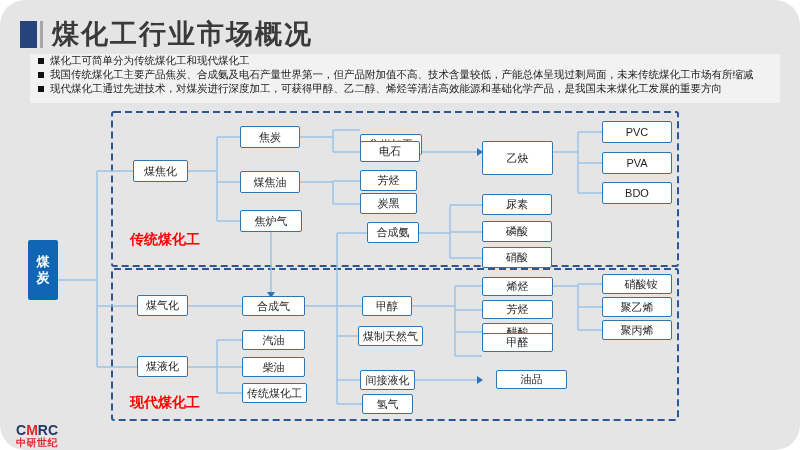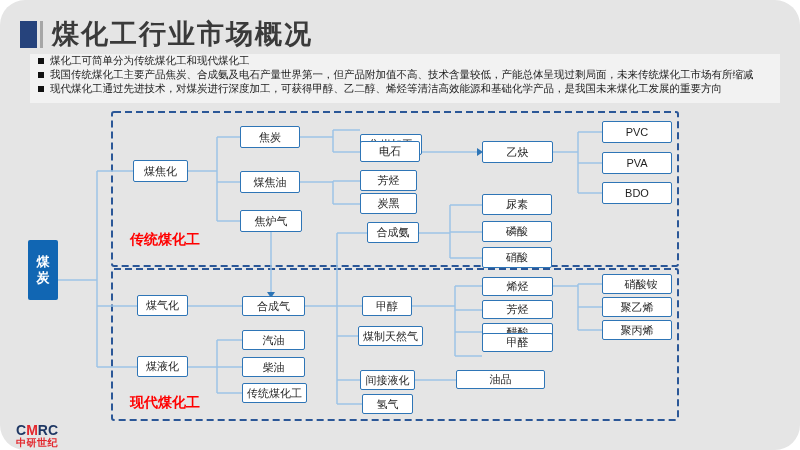--- a/index.html
+++ b/index.html
@@ -124,42 +124,42 @@
     <div class="seclabel m">现代煤化工</div>
   <div class="node" style="left: 133px; top: 160px; width: 55px; height: 22px;">煤焦化</div>
       <div class="node" style="left: 240px; top: 126px; width: 60px; height: 22px;">焦炭</div>
       <div class="node" style="left: 240px; top: 171px; width: 60px; height: 22px;">煤焦油</div>
       <div class="node" style="left: 240px; top: 210px; width: 62px; height: 22px;">焦炉气</div>
       <div class="node" style="left: 360px; top: 119px; width: 62px; height: 21px; margin-top: 15px;">焦炭加工</div>
       <div class="node" style="left: 360px; top: 141px; width: 60px; height: 21px;">电石</div>
       <div class="node" style="left: 360px; top: 170px; width: 57px; height: 21px;">芳烃</div>
       <div class="node" style="left: 360px; top: 193px; width: 57px; height: 21px;">炭黑</div>
       <div class="node" style="left: 367px; top: 222px; width: 52px; height: 21px;">合成氨</div>
-      <div class="node" style="left: 482px; top: 141px; width: 71px; height: 22px;">乙炔</div>
+      <div class="node" style="left: 482px; top: 141px; width: 71px; height: 34px;">乙炔</div>
       <div class="node" style="left: 482px; top: 194px; width: 70px; height: 21px;">尿素</div>
       <div class="node" style="left: 482px; top: 221px; width: 70px; height: 21px;">磷酸</div>
       <div class="node" style="left: 482px; top: 247px; width: 70px; height: 21px;">硝酸</div>
       <div class="node" style="left: 602px; top: 121px; width: 70px; height: 22px;">PVC</div>
       <div class="node" style="left: 602px; top: 152px; width: 70px; height: 22px;">PVA</div>
       <div class="node" style="left: 602px; top: 182px; width: 70px; height: 22px;">BDO</div>
       <div class="node" style="left: 137px; top: 295px; width: 51px; height: 21px;">煤气化</div>
       <div class="node" style="left: 137px; top: 356px; width: 51px; height: 21px;">煤液化</div>
       <div class="node" style="left: 242px; top: 296px; width: 63px; height: 20px;">合成气</div>
       <div class="node" style="left: 242px; top: 330px; width: 63px; height: 20px;">汽油</div>
       <div class="node" style="left: 242px; top: 357px; width: 63px; height: 20px;">柴油</div>
       <div class="node" style="left: 242px; top: 383px; width: 65px; height: 20px;">传统煤化工</div>
       <div class="node" style="left: 362px; top: 296px; width: 50px; height: 20px;">甲醇</div>
       <div class="node" style="left: 358px; top: 326px; width: 65px; height: 20px;">煤制天然气</div>
       <div class="node" style="left: 360px; top: 370px; width: 55px; height: 20px;">间接液化</div>
       <div class="node" style="left: 362px; top: 394px; width: 51px; height: 20px;">氢气</div>
       <div class="node" style="left: 482px; top: 277px; width: 71px; height: 19px;">烯烃</div>
       <div class="node" style="left: 482px; top: 300px; width: 71px; height: 19px;">芳烃</div>
       <div class="node" style="left: 482px; top: 323px; width: 71px; height: 19px;">醋酸</div>
       <div class="node" style="left: 482px; top: 333px; width: 71px; height: 19px;">甲醛</div>
-      <div class="node" style="left: 456px; top: 370px; width: 89px; height: 19px;">油品</div>
+      <div class="node" style="left: 496px; top: 370px; width: 71px; height: 19px;">油品</div>
       <div class="node" style="left: 602px; top: 274px; width: 70px; height: 20px; padding-left: 8px;">硝酸铵</div>
       <div class="node" style="left: 602px; top: 297px; width: 70px; height: 20px;">聚乙烯</div>
       <div class="node" style="left: 602px; top: 320px; width: 70px; height: 20px;">聚丙烯</div>
     </div>
 
   <div class="logo">
     <div class="logo-en"><span>C</span><span class="m">M</span><span>RC</span></div>
     <div class="logo-cn">中研世纪</div>
   </div>
 

